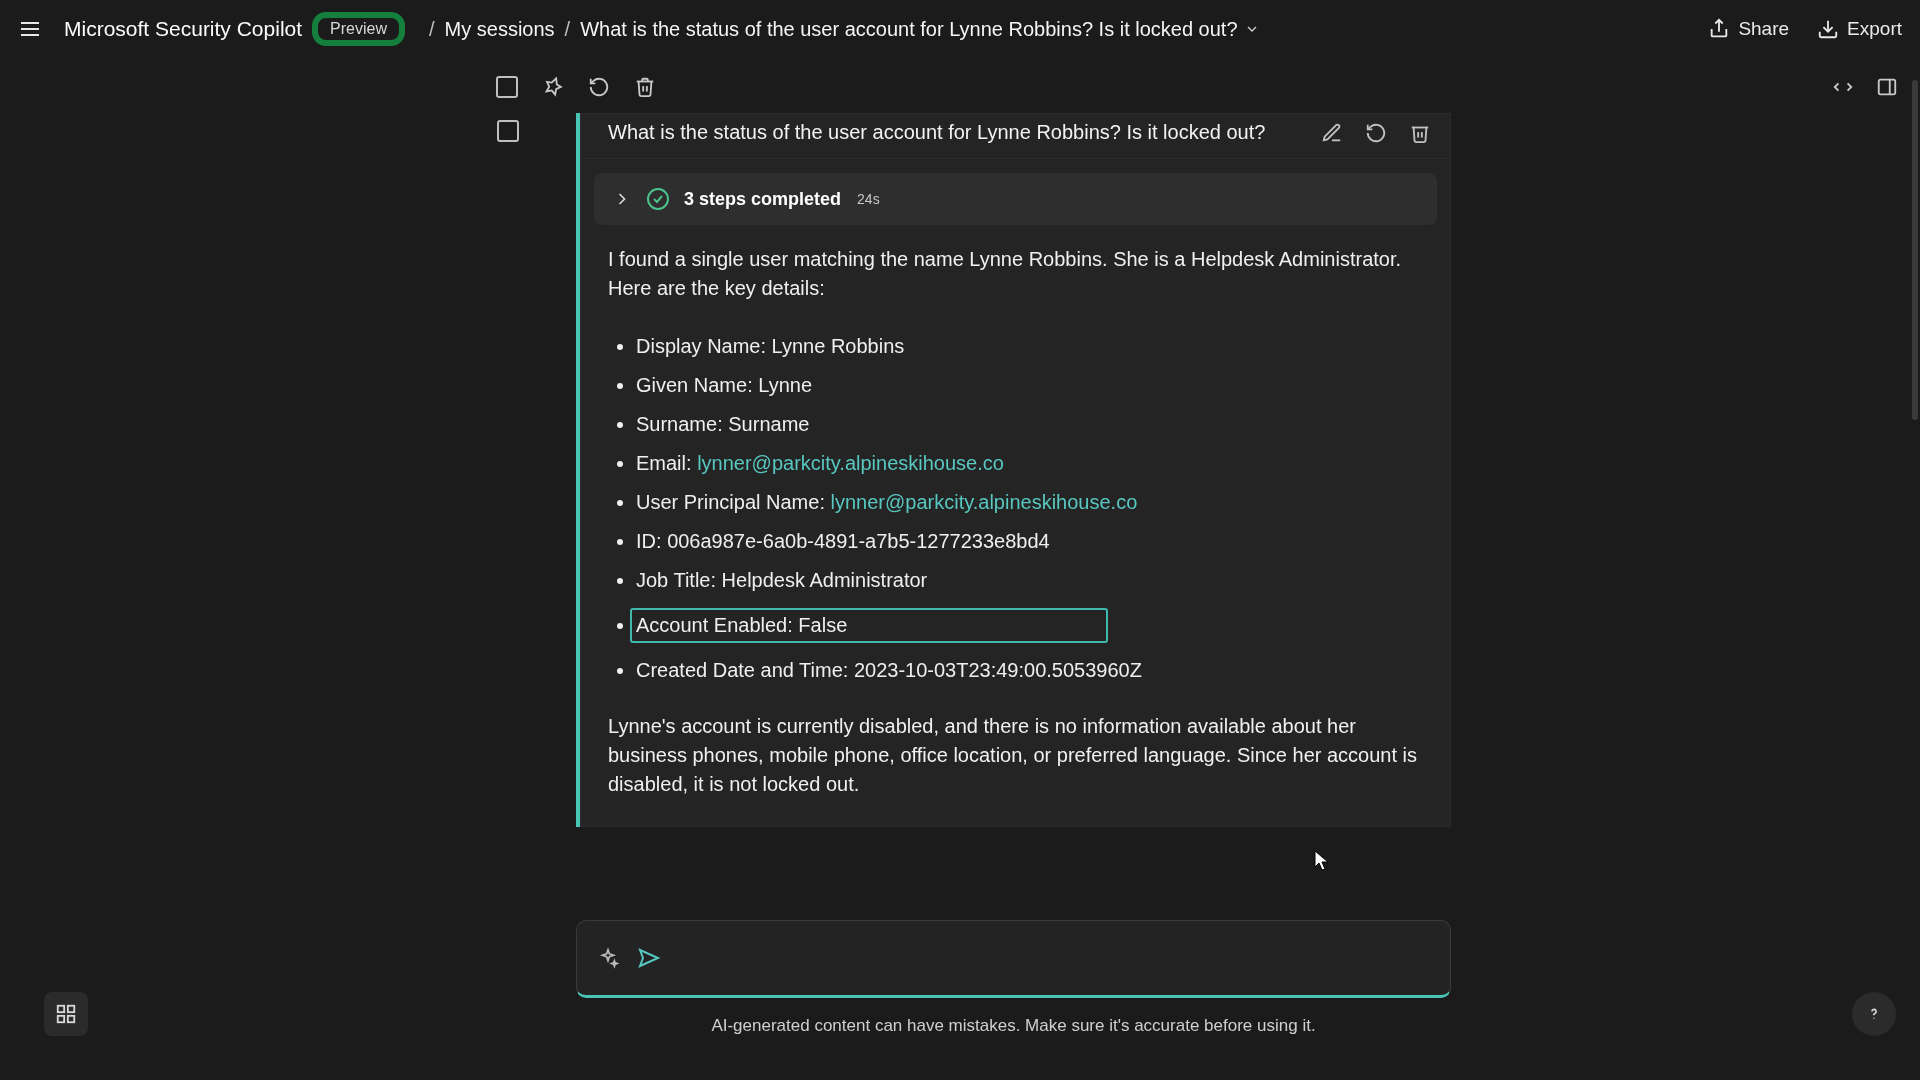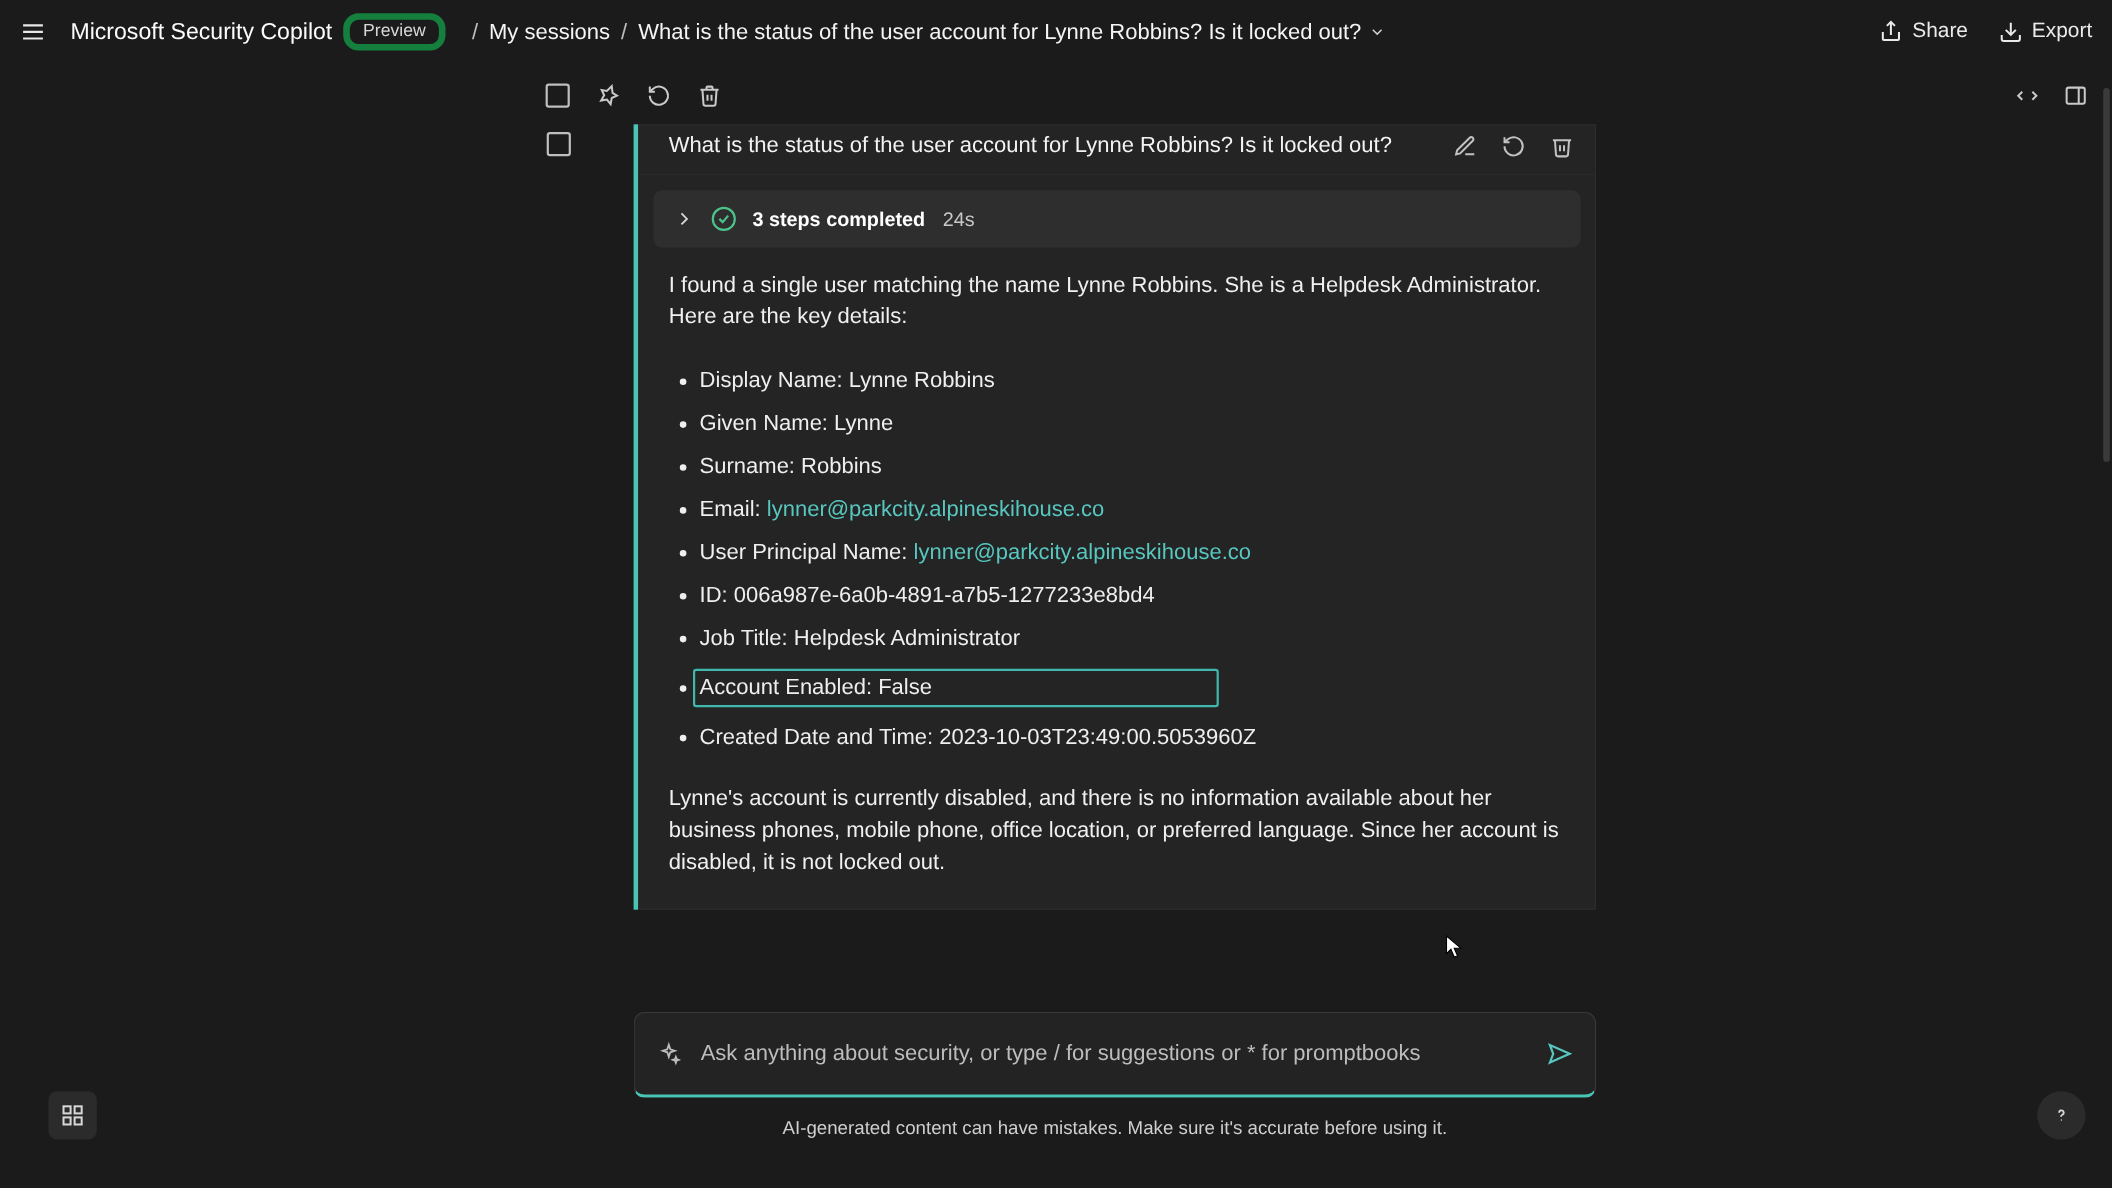--- a/index.html
+++ b/index.html
@@ -74,21 +74,21 @@
   .card-header-actions .toolbar-icon { color:#c2c2c2; }
 
   .steps-bar {
     display:flex; align-items:center; gap:14px;
     background:#2e2e2e; border-radius:8px;
     padding: 14px 18px; margin: 14px 14px 6px 14px;
   }
   .steps-chevron { width:20px; height:20px; color:#d8d8d8; cursor:pointer; }
   .steps-check { width:24px; height:24px; color:#4cc38a; }
   .steps-text { font-weight:600; font-size:18px; color:#ffffff; }
-  .steps-time { color:#c8c8c8; font-size:18px; margin-left: 2px; }
+  .steps-time { color:#c8c8c8; font-size:14px; margin-left: 2px; }
 
   .meta-line { color:#bfbfbf; font-size:17px; padding: 18px 28px 6px 28px; }
 
   .body-text { padding: 14px 12px 6px 28px; font-size:20px; line-height:1.45; color:#f0f0f0; }
   .body-text p { margin-bottom: 10px; }
   .detail-list { list-style: disc; padding: 0 28px 0 56px; }
   .detail-list li { margin: 16px 0; font-size:20px; color:#efefef; }
   .link { color:#57c7c0; }
   .highlight-box { display:inline-block; border:2px solid #3fb8ae; border-radius:3px; padding: 4px 12px 4px 4px; margin-left:-6px; width:478px; }
   .body-tail { padding: 14px 28px 28px 28px; font-size:20px; line-height:1.45; color:#f0f0f0; }
@@ -261,39 +261,38 @@
   </div>
 
 
   <div class="body-text">
     <p>I found a single user matching the name Lynne Robbins. She is a Helpdesk Administrator. Here are the key details:</p>
   </div>
 
   <ul class="detail-list">
     <li><span>Display Name: </span><span>Lynne Robbins</span></li>
     <li><span>Given Name: </span><span>Lynne</span></li>
-    <li><span>Surname: </span><span>Robbins</span></li>
+    <li><span>Surname: </span><span>Surname</span></li>
     <li><span>Email: </span><a class="link">lynner@parkcity.alpineskihouse.co</a></li>
     <li><span>User Principal Name: </span><a class="link">lynner@parkcity.alpineskihouse.co</a></li>
     <li><span>ID: </span><span>006a987e-6a0b-4891-a7b5-1277233e8bd4</span></li>
     <li><span>Job Title: </span><span>Helpdesk Administrator</span></li>
     <li><span class="highlight-box"><span>Account Enabled: </span><span>False</span></span></li>
     <li><span>Created Date and Time: </span><span>2023-10-03T23:49:00.5053960Z</span></li>
   </ul>
 
   <div class="body-tail">Lynne's account is currently disabled, and there is no information available about her business phones, mobile phone, office location, or preferred language. Since her account is disabled, it is not locked out.</div>
 </div>
 
 <div class="prompt-wrap">
   <div class="prompt">
     <svg class="sparkle" viewBox="0 0 24 24" fill="none" stroke="currentColor" stroke-width="1.8">
         <path d="M12 3l1.5 4.5L18 9l-4.5 1.5L12 15l-1.5-4.5L6 9l4.5-1.5L12 3z"></path>
         <path d="M19 15l.8 2.2L22 18l-2.2.8L19 21l-.8-2.2L16 18l2.2-.8L19 15z"></path>
       </svg>
-    <input type="text" placeholder="Ask anything about security, or type / for suggestions or * for promptbooks" style="">
     <svg class="send" viewBox="0 0 24 24" fill="none" stroke="currentColor" stroke-width="2">
         <path d="M3 20l18-8L3 4l3 8-3 8z"></path>
       </svg>
   </div>
   <div class="disclaimer">AI-generated content can have mistakes. Make sure it's accurate before using it.</div>
 </div>
 
 <div class="float-btn float-left">
   <svg width="22" height="22" viewBox="0 0 24 24" fill="none" stroke="currentColor" stroke-width="2">
       <rect x="3" y="3" width="7" height="7"></rect>

